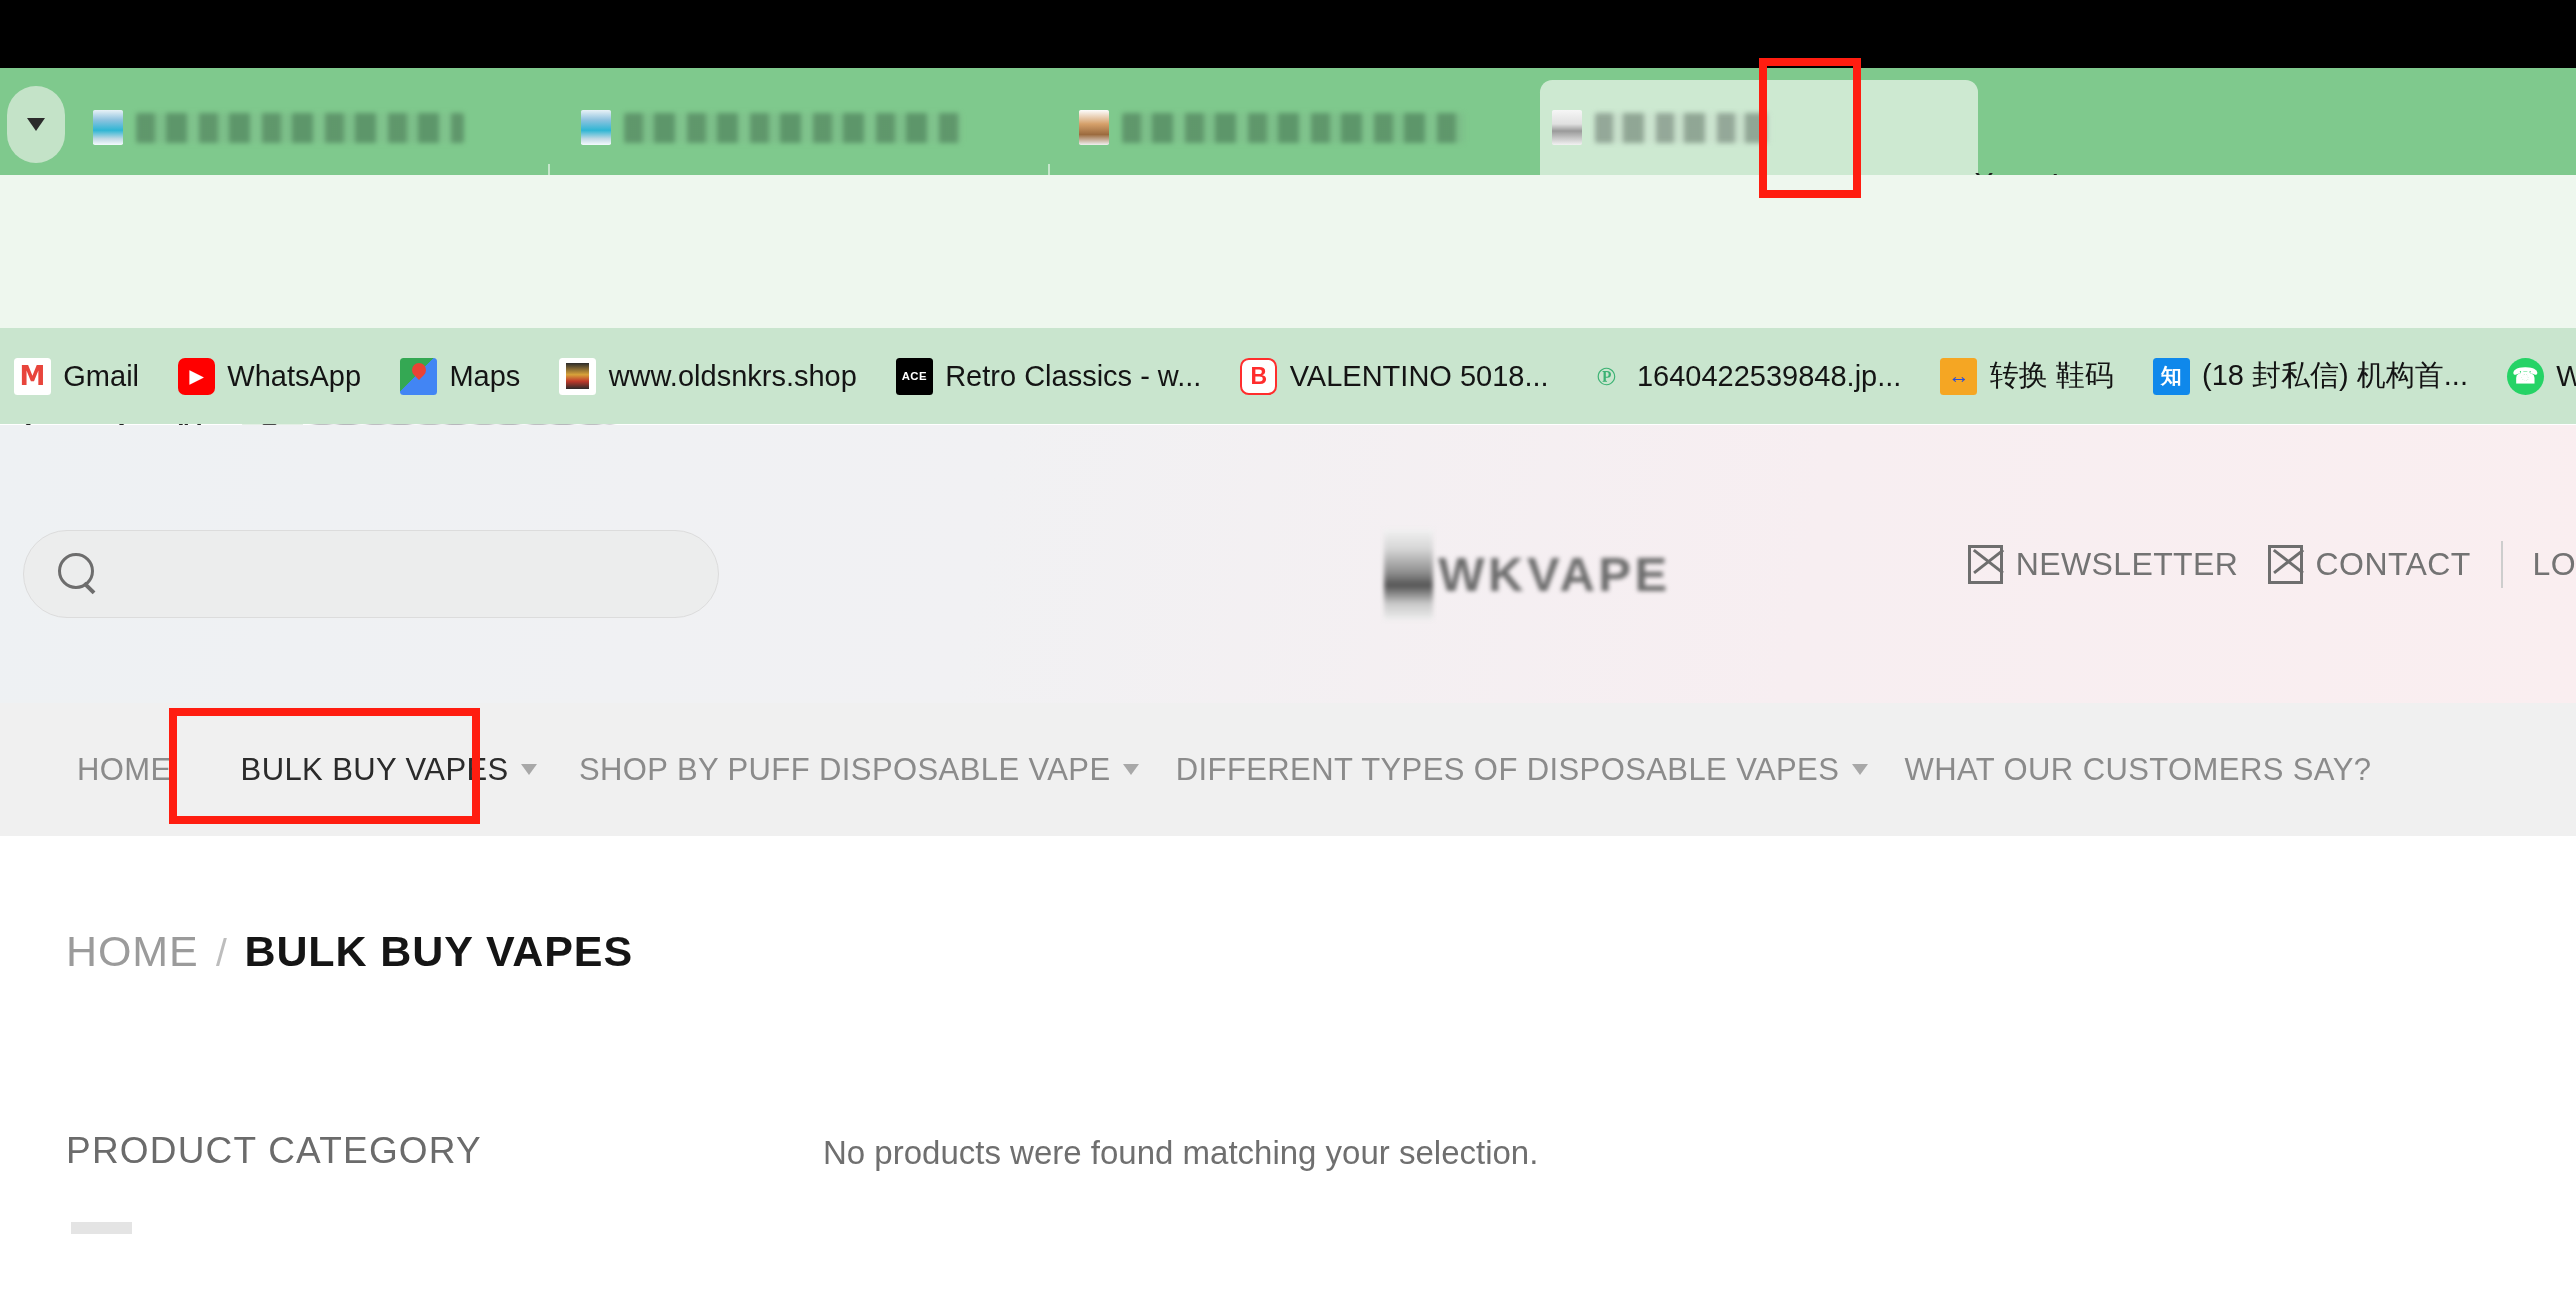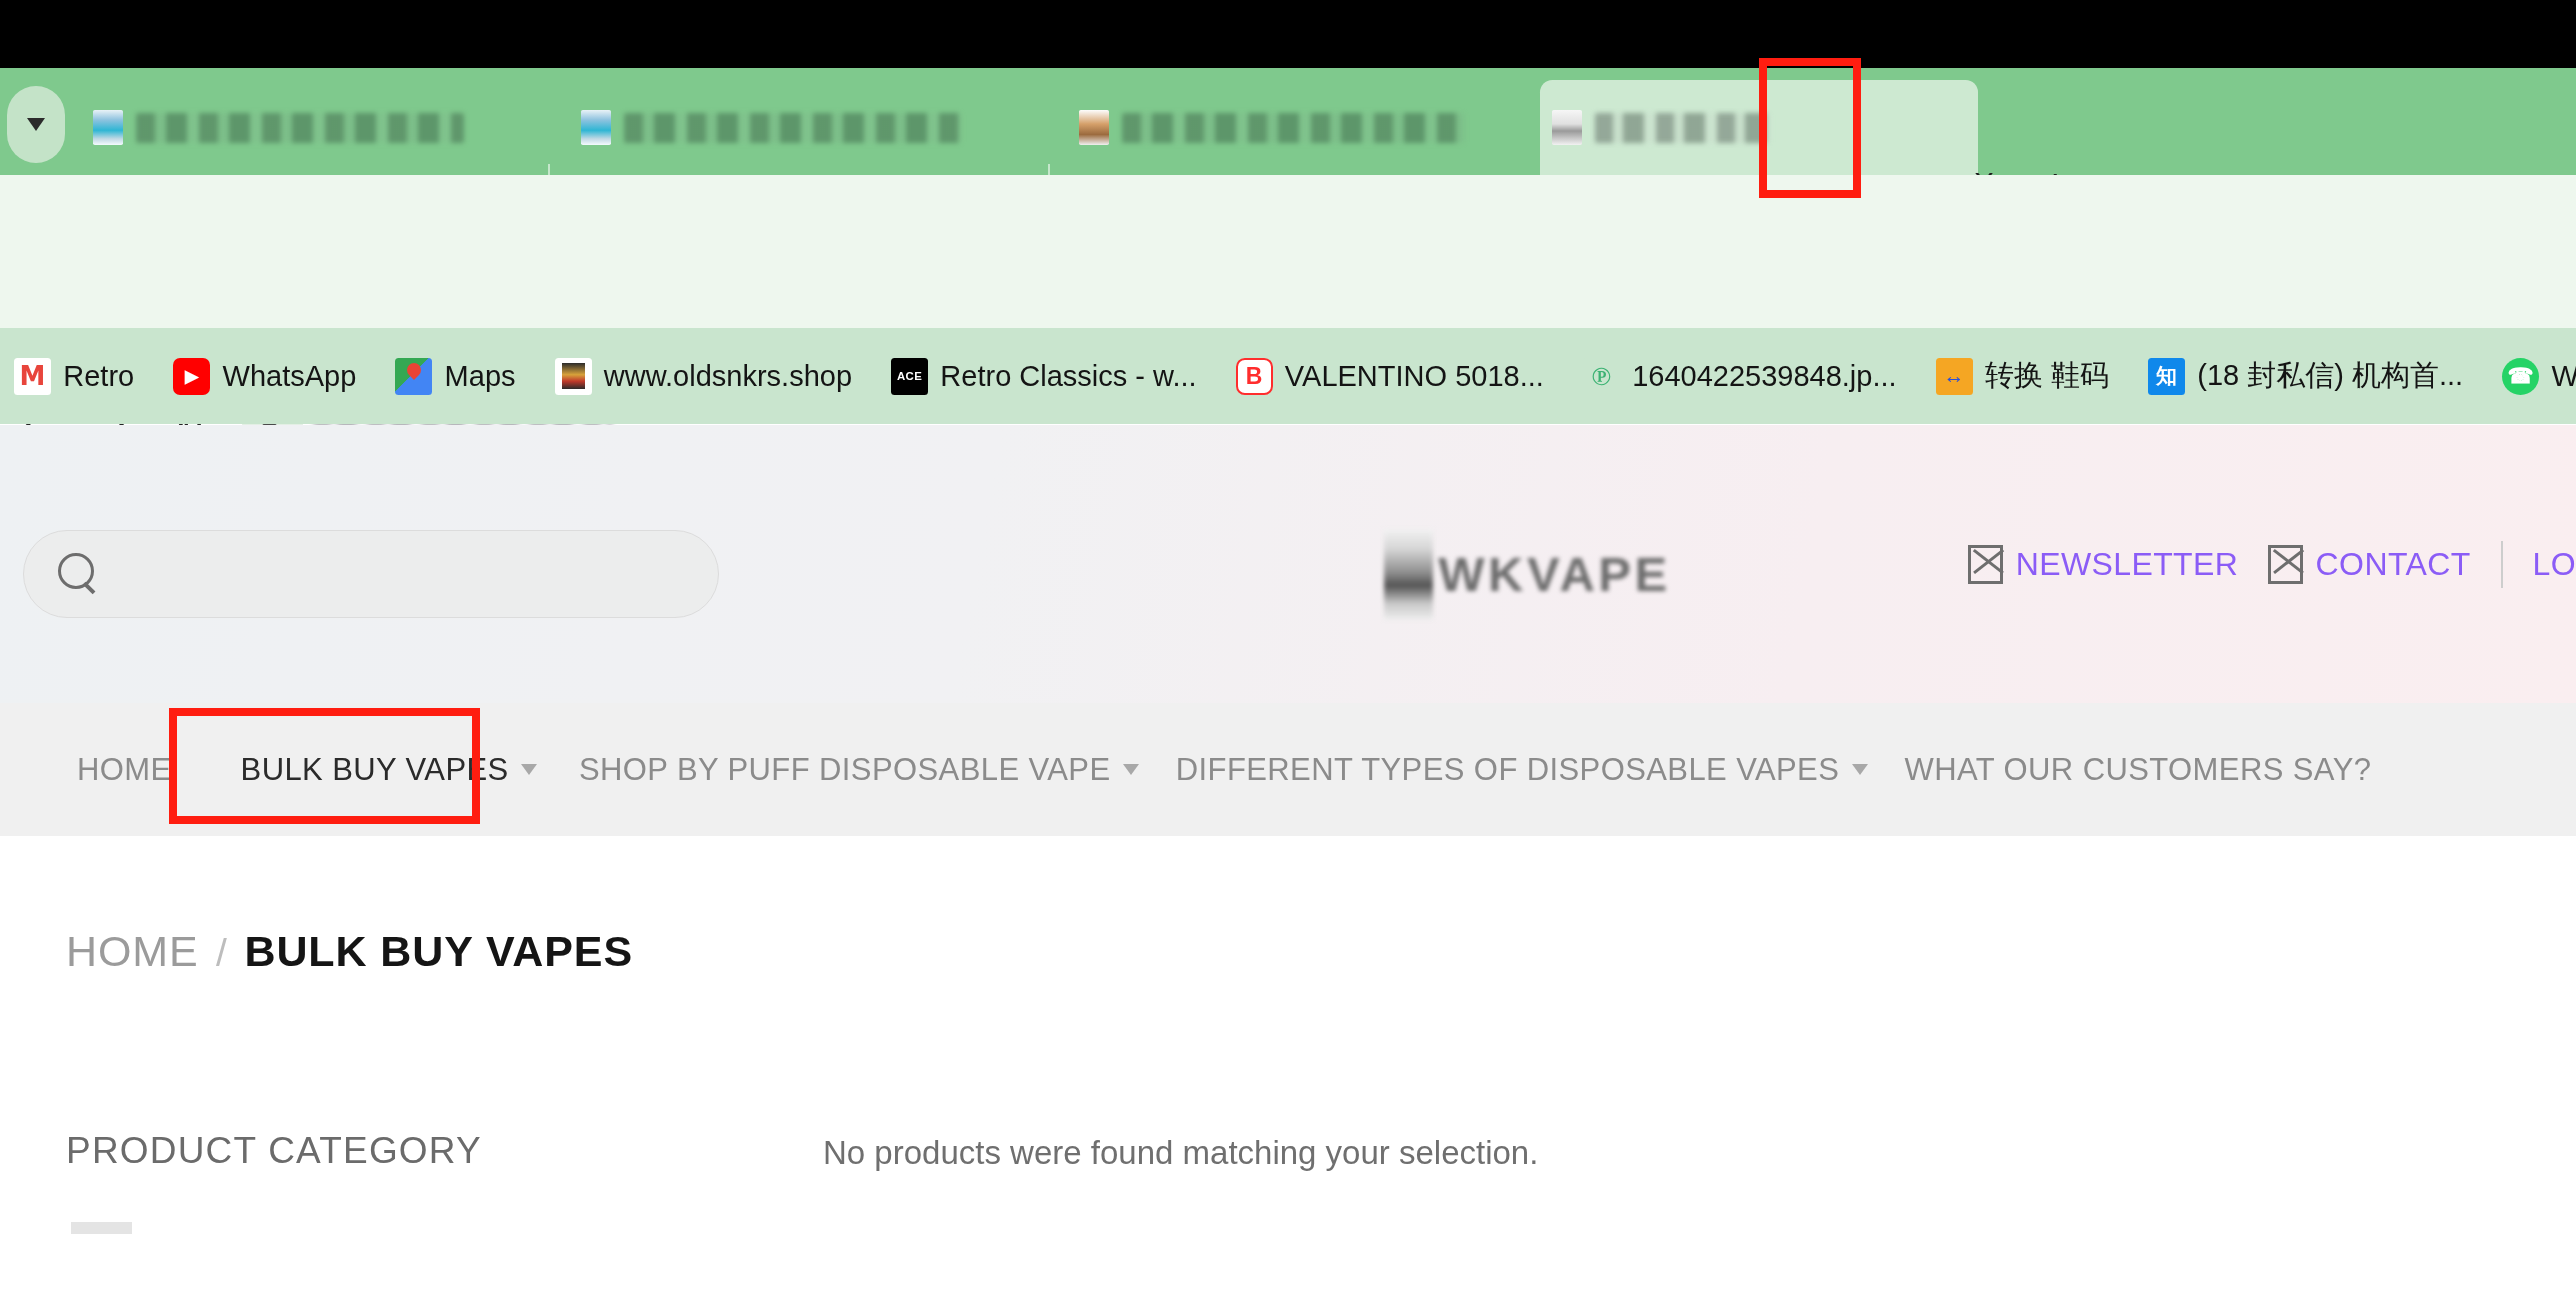--- a/index.html
+++ b/index.html
@@ -225,21 +225,21 @@
   .logo-word {
     font-size: 49px; font-weight: bold; letter-spacing: 3.5px;
     color: #6d6d6d; filter: blur(2.3px); margin-left: 5.3px;
   }
   .hdr-links {
     position: absolute; right: 0; top: 541px;
     display: flex; align-items: center; white-space: nowrap;
   }
   .hdr-link {
     display: flex; align-items: center;
-    font-size: 32px; color: #8b5cf6; letter-spacing: 0.4px;
+    font-size: 32px; color: #737373; letter-spacing: 0.4px;
     margin-right: 30px;
   }
   .env-ico {
     width: 35px; height: 39px; margin-right: 12.3px; flex: 0 0 35px;
     border: 3.5px solid #6e6e6e; position: relative;
   }
   .env-ico::before, .env-ico::after {
     content: ""; position: absolute; left: -0.9px; top: 12.3px;
     width: 37px; height: 2.6px; background: #6e6e6e;
   }
@@ -358,21 +358,21 @@
   <div class="site-chip">
     <span class="chip-glyph"></span>
   </div>
   <span class="url-blur"></span>
   <span class="url-text">ategory/bulk-buy-vapes/</span>
 </div>
 
 <div class="bookmarks">
   <div class="bm">
     <span class="bm-ico ico-gmail">M</span>
-    <span class="bm-label">Retro</span>
+    <span class="bm-label">Gmail</span>
   </div>
   <div class="bm">
     <span class="bm-ico ico-youtube">▶</span>
     <span class="bm-label">WhatsApp</span>
   </div>
   <div class="bm">
     <span class="bm-ico ico-maps"></span>
     <span class="bm-label">Maps</span>
   </div>
   <div class="bm">

